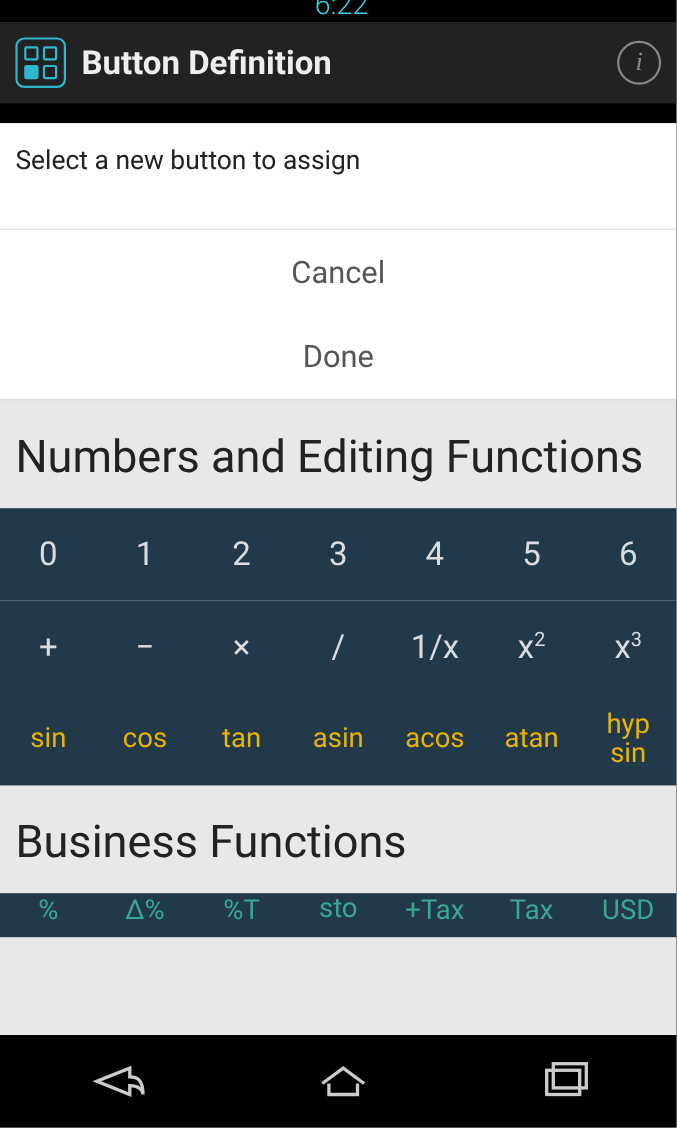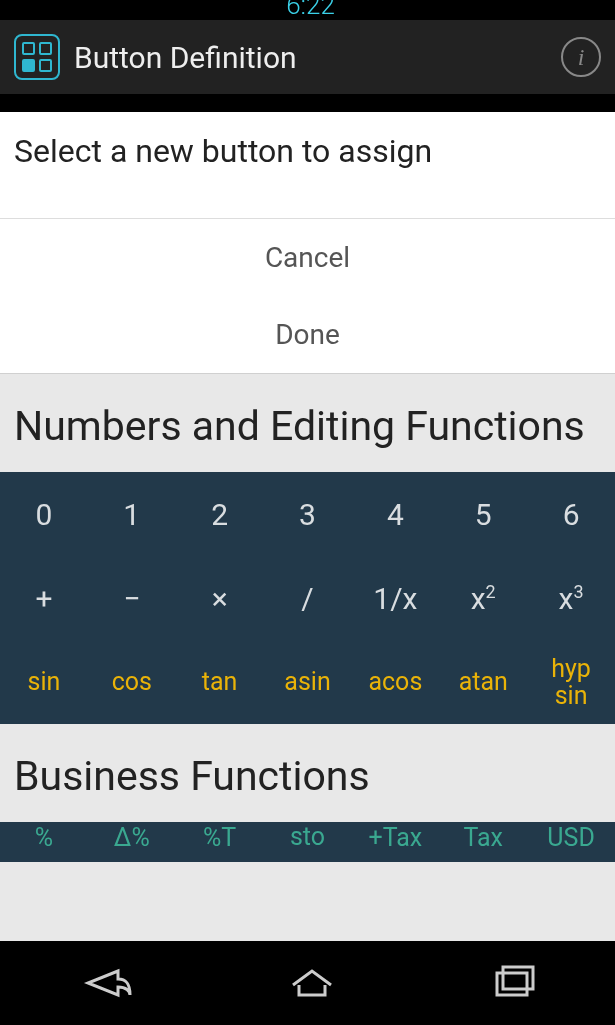--- a/index.html
+++ b/index.html
@@ -71,21 +71,21 @@
     padding: 6px;
   }
   .app-icon > div {
     border: 2px solid #2fb7d0;
     border-radius: 2px;
   }
   .app-icon > div.solid { background:#2fb7d0; }
   .app-title {
     color: #eee;
     font-size: 30px;
-    font-weight: 400;
+    font-weight: 700;
     margin-left: 14px;
     flex: 1;
   }
   .info-btn {
     width: 40px; height: 40px;
     border: 2px solid #888;
     border-radius: 50%;
     color: #888;
     font-family: serif;
     font-size: 24px;
@@ -95,21 +95,21 @@
 
   .content {
     position:absolute;
     top:112px; bottom:84px; left:0; right:0;
     background:#e8e8e8;
     overflow:hidden;
   }
   .prompt-block {
     background:#fff;
     padding:20px 14px 48px 14px;
-    font-size:32px;
+    font-size:24px;
     color:#222;
     border-bottom:1px solid #ddd;
   }
   .action-row {
     background:#fff;
     display:flex;
     border-bottom:1px solid #d0d0d0;
     flex-direction:column;
   }
   .action-row > div {

